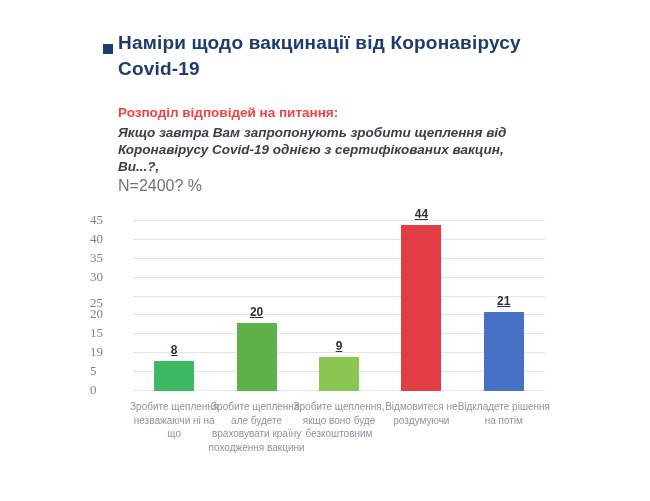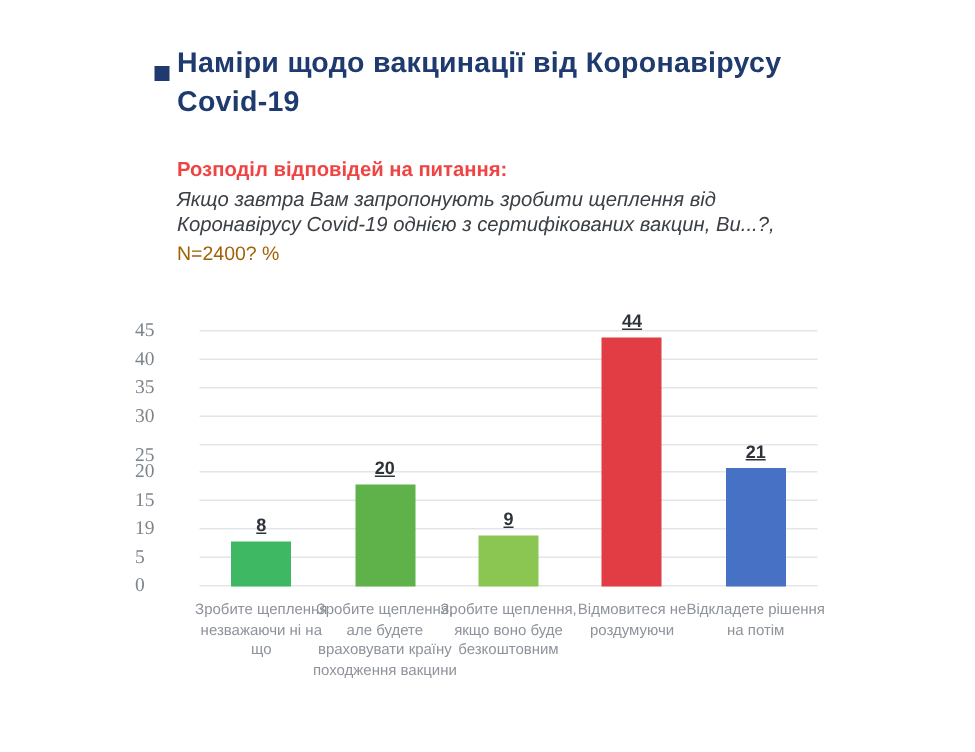--- a/index.html
+++ b/index.html
@@ -26,22 +26,23 @@
 
   
   .question-block { position: absolute; left: 118px; top: 104px; width: 430px; }
   .q-header {
     color: #ef4444; font-size: 13.5px; font-weight: 700;
     line-height: 18px; margin-bottom: 2px;
   }
   .q-line {
     color: #3b4046; font-size: 13.5px; font-style: italic;
     line-height: 17px;
+    font-weight: bold;
   }
-  .q-sample { color: #a16207; font-size: 13px; line-height: 17px; margin-top: 2px; }
+  .q-sample { color: #737373; font-size: 16px; line-height: 17px; margin-top: 2px; }
 
   
   .chart { position: absolute; left: 0; top: 0; width: 650px; height: 501px; }
   .y-axis {
     position: absolute; left: 90px; top: 221px;
     width: 38px; height: 170px;
   }
   .y-tick {
     position: absolute; right: 0; width: 38px;
     text-align: left;

